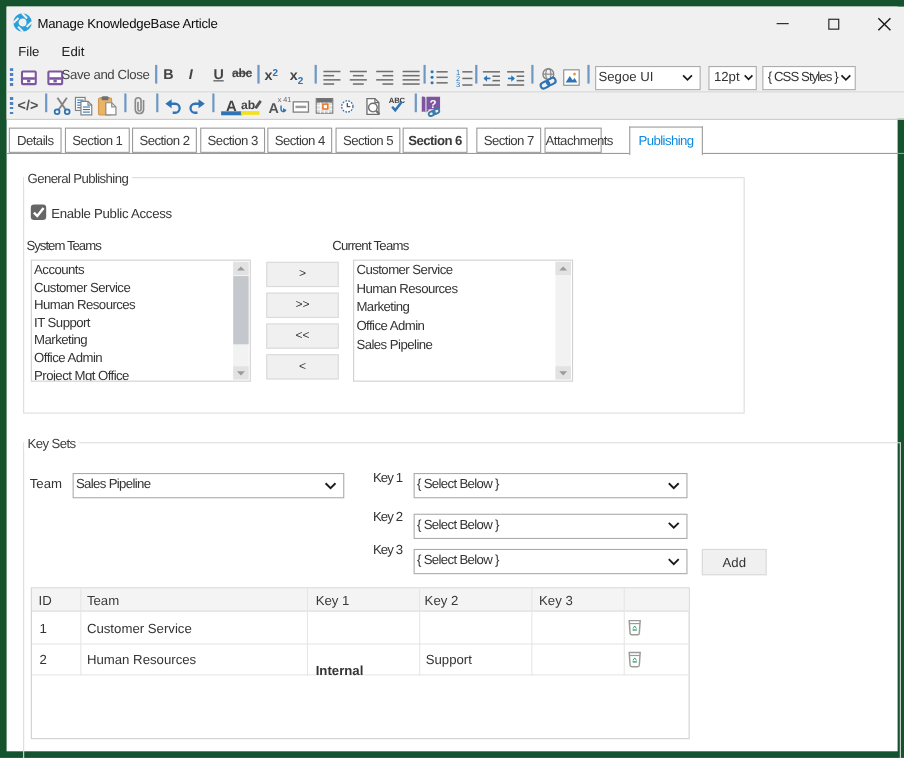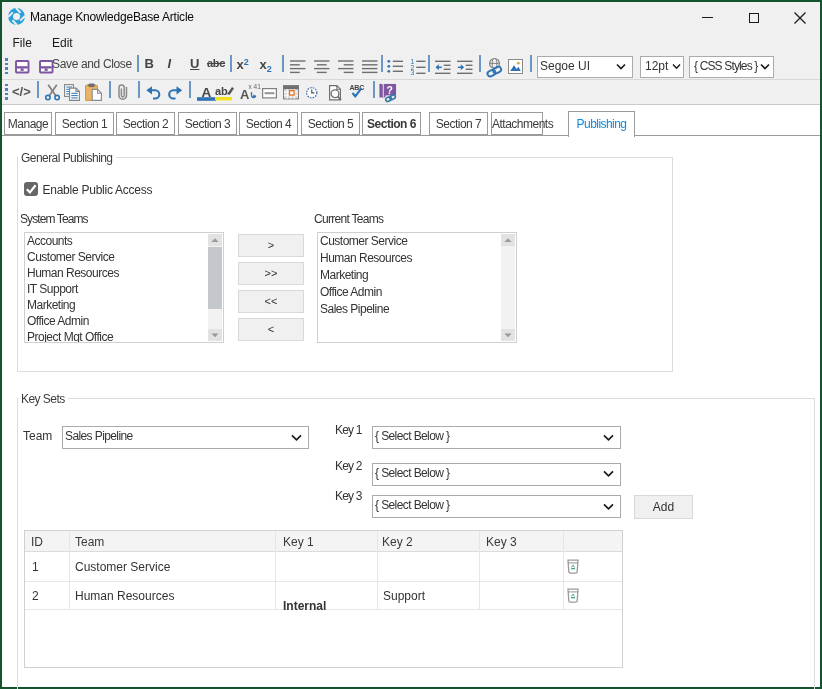--- a/index.html
+++ b/index.html
@@ -1,19 +1,19 @@
 <!DOCTYPE html>
 <html><head>
 <meta charset="utf-8">
 <style>
 * { margin:0; padding:0; box-sizing:border-box; }
 html,body { width:822px; height:689px; overflow:hidden; }
 body { font-family:"Liberation Sans", sans-serif; font-size:12px; color:#333; }
 #win { position:absolute; left:0; top:0; width:822px; height:689px;
-  border:2px solid #14532d; background:#fff; }
+  border:6px solid #14532d; background:#fff; }
 .abs { position:absolute; }
 #chrome { position:absolute; left:0; top:0; width:818px; height:102px; background:#f0f0f0; }
 .t { position:absolute; white-space:nowrap; }
 .sep1 { position:absolute; width:2px; height:17px; top:53px; background:#6d97c4; }
 .sep2 { position:absolute; width:2px; height:17px; top:79px; background:#6d97c4; }
 .grip { position:absolute; width:3px; height:17px;
   background:repeating-linear-gradient(to bottom,#4f81c2 0 2.5px,transparent 2.5px 4.5px); }
 .ico { position:absolute; width:17px; height:17px; }
 svg { display:block; overflow:visible; }
 .tbtxt { position:absolute; color:#444; }
@@ -384,42 +384,42 @@
       </div>
 </div>
 <div class="sep2" style="left:35px;"></div>
 <div class="sep2" style="left:107px;"></div>
 <div class="sep2" style="left:136px;"></div>
 <div class="sep2" style="left:187px;"></div>
 <div class="sep2" style="left:370.5px;"></div>
 <div class="abs" style="left:0px; top:102px; width:818px; height:1px; background:#c9c9c9;"></div>
 
 <div class="abs" style="left:0px; top:133px; width:818px; height:1px; background:#9b9b9b;"></div>
-<div class="tab" style="left:2px; width:48px;">Manage</div>
+<div class="tab" style="left:2px; width:48px;">Details</div>
 <div class="tab" style="left:53px; width:59px;">Section 1</div>
 <div class="tab" style="left:114px; width:59px;">Section 2</div>
 <div class="tab" style="left:176px; width:59px;">Section 3</div>
 <div class="tab" style="left:237px; width:59px;">Section 4</div>
 <div class="tab" style="left:299px; width:59px;">Section 5</div>
 <div class="tab" style="left:360px; width:59px;font-weight:bold;">Section 6</div>
 <div class="tab" style="left:427px; width:59px;">Section 7</div>
 <div class="tab" style="left:489px; width:52px;">Attachments</div>
 <div class="tab" style="left:566px; top:109px; height:26px; width:67px; border-bottom:none; color:#0d8ae0; line-height:25px; letter-spacing:-0.55px;">Publishing</div>
 
 <div class="fieldset" style="left:15px; top:155px; width:656px; height:215px;">
   <div class="legend">General Publishing</div>
 </div>
 <div class="abs" style="left:22px; top:180px; width:14px; height:14px; background:#666; border-radius:3px;">
 <svg width="14" height="14" viewBox="0 0 14 14">
         <path d="M2.8 7.3 L5.9 10.4 L11.6 3.2" fill="none" stroke="#fff" stroke-width="2.2"></path>
       </svg>
 </div>
 <div class="t" style="left:40.5px; top:181px; letter-spacing:-0.25px;">Enable Public Access</div>
 <div class="t" style="left:18px; top:210px; letter-spacing:-0.9px;">System Teams</div>
-<div class="t" style="left:312px; top:210px; letter-spacing:-0.7px;">Current Teams</div>
+<div class="t" style="left:296px; top:210px; letter-spacing:-0.7px;">Current Teams</div>
 <div class="lb" style="left:22px; top:230px; width:200px; height:111px; padding-top:0px;">
   <div class="it" style="line-height:16px;">Accounts</div>
   <div class="it" style="line-height:16px;">Customer Service</div>
   <div class="it" style="line-height:16px;">Human Resources</div>
   <div class="it" style="line-height:16px;">IT Support</div>
   <div class="it" style="line-height:16px;">Marketing</div>
   <div class="it" style="line-height:16px;">Office Admin</div>
   <div class="it" style="line-height:16px;">Project Mgt Office</div>
   <div class="sb">
     <div class="ar" style="top:0;">

